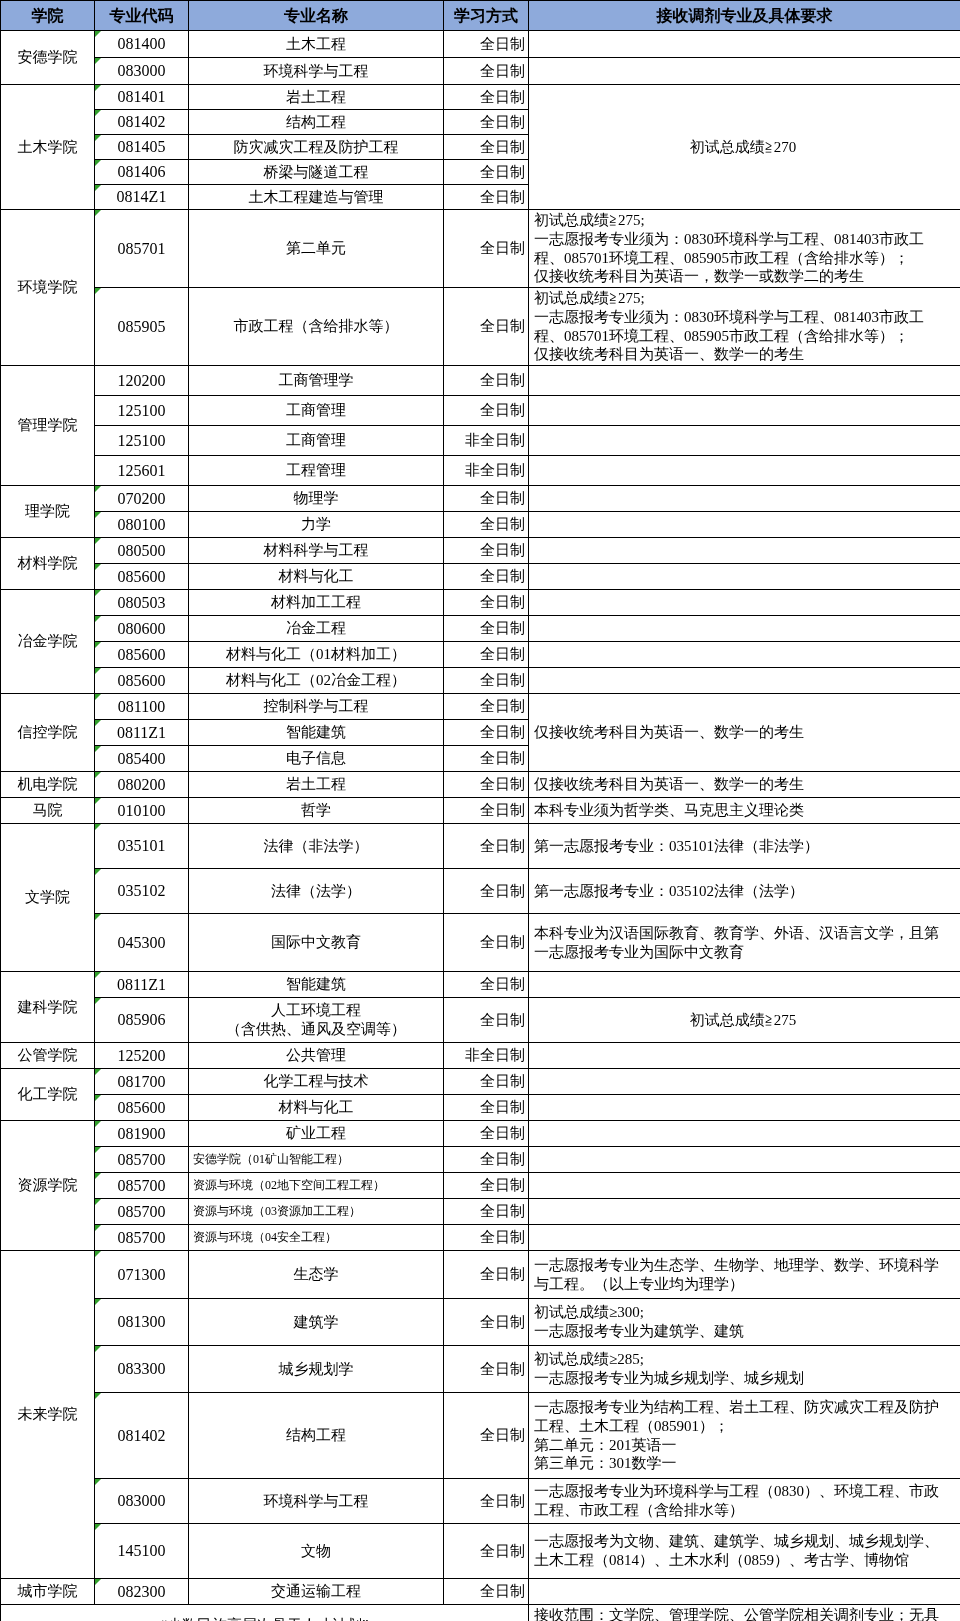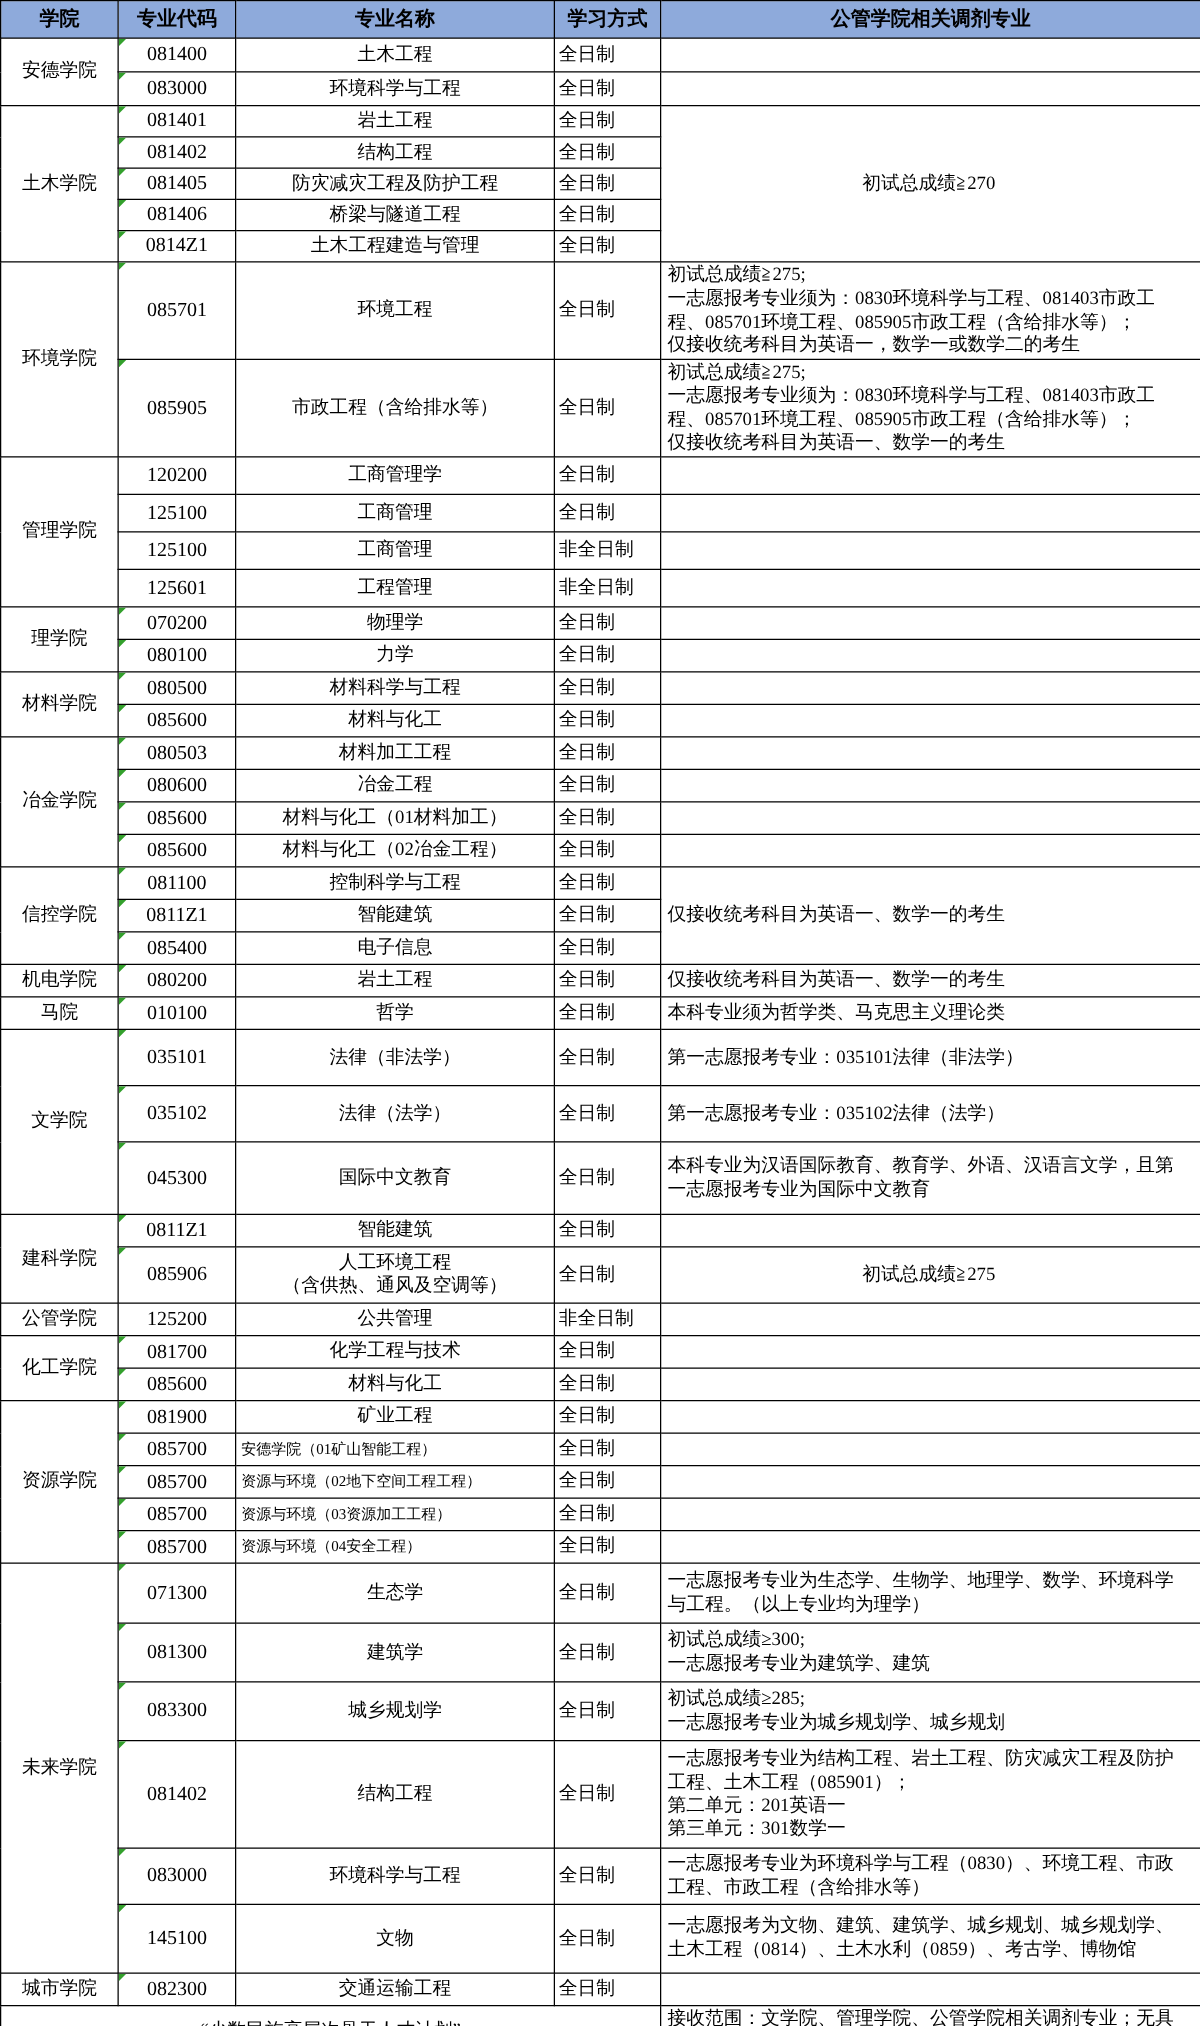--- a/index.html
+++ b/index.html
@@ -8,21 +8,21 @@
   table{border-collapse:collapse;width:960px;table-layout:fixed;}
   col.c1{width:94px;} col.c2{width:94px;} col.c3{width:255px;} col.c4{width:85px;} col.c5{width:432px;}
   th,td{border:1px solid #000;padding:1px 3px;vertical-align:middle;box-sizing:border-box;
         font-family:"Liberation Serif", serif;font-size:15px;line-height:1.25;overflow:hidden;}
   th{background:#8EAADB;font-weight:bold;text-align:center;height:30px;font-size:16px;
      font-family:"Liberation Sans", sans-serif;}
   td.college{text-align:center;}
   td.code{text-align:center;position:relative;font-size:16px;}
   td.major{text-align:center;white-space:pre-line;}
   td.major.small{text-align:left;font-size:12px;padding-left:4px;}
-  td.mode{text-align:left;font-family:Liberation Serif, serif;}
+  td.mode{text-align:right;font-family:Liberation Serif, serif;}
   td.req{text-align:left;white-space:pre-line;padding-left:5px;padding-right:8px;}
   td.req.center{text-align:center;}
   td.plan{ text-align:center;}
   .tri{position:absolute;top:0;left:0;width:0;height:0;
        border-top:6px solid #33a02c;border-right:6px solid transparent;}
 </style>
 </head>
 <body>
 
 <div class="wrap">
@@ -33,21 +33,21 @@
         <col class="c3">
         <col class="c4">
         <col class="c5">
       </colgroup>
     <thead>
       <tr id="headerRow">
           <th>学院</th>
           <th>专业代码</th>
           <th>专业名称</th>
           <th>学习方式</th>
-          <th>公管学院相关调剂专业</th>
+          <th>接收调剂专业及具体要求</th>
         </tr>
     </thead>
     <tbody id="tableBody">
         <tr style="height: 27px;">
           <td class="college" rowspan="2">安德学院</td>
           <td class="code">081400<span class="tri"></span></td>
           <td class="major">土木工程</td>
           <td class="mode">全日制</td>
           <td class="req"></td>
         </tr>
@@ -80,21 +80,21 @@
           <td class="mode">全日制</td>
         </tr>
         <tr style="height: 25px;">
           <td class="code">0814Z1<span class="tri"></span></td>
           <td class="major">土木工程建造与管理</td>
           <td class="mode">全日制</td>
         </tr>
         <tr style="height: 76px;">
           <td class="college" rowspan="2">环境学院</td>
           <td class="code">085701<span class="tri"></span></td>
-          <td class="major">环境工程</td>
+          <td class="major">第二单元</td>
           <td class="mode">全日制</td>
           <td class="req">初试总成绩≧275;
 一志愿报考专业须为：0830环境科学与工程、081403市政工程、085701环境工程、085905市政工程（含给排水等）；
 仅接收统考科目为英语一，数学一或数学二的考生</td>
         </tr>
         <tr style="height: 76px;">
           <td class="code">085905<span class="tri"></span></td>
           <td class="major">市政工程（含给排水等）</td>
           <td class="mode">全日制</td>
           <td class="req">初试总成绩≧275;

